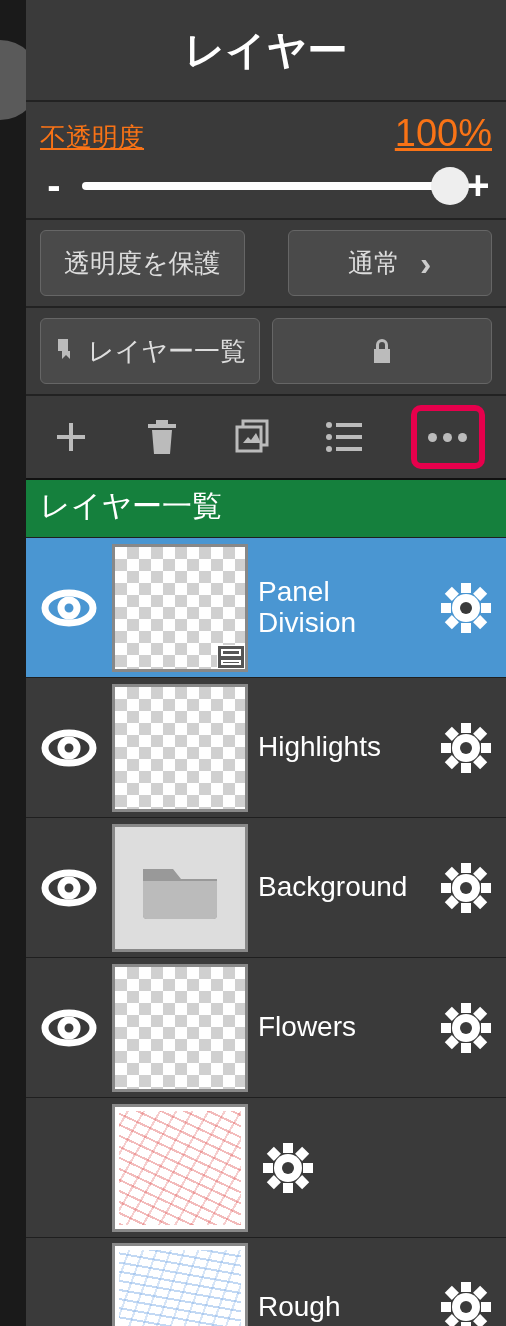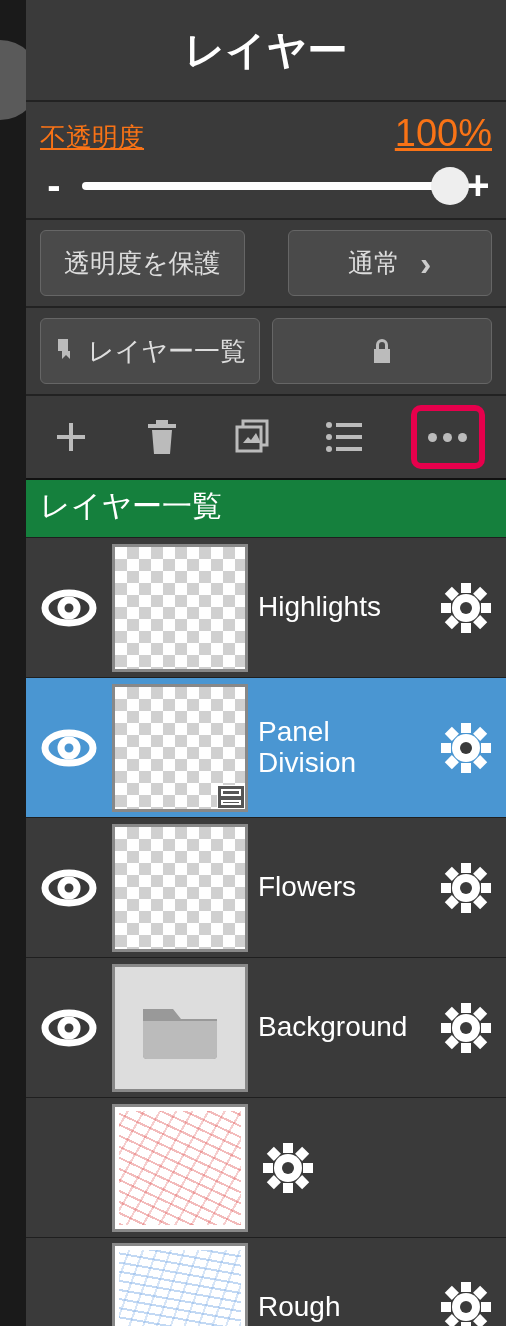--- a/index.html
+++ b/index.html
@@ -143,46 +143,20 @@
         </svg>
     </div>
     <div class="more-box">
       <div class="dots"><span></span><span></span><span></span></div>
     </div>
   </div>
 
   <div class="list-header">レイヤー一覧</div>
 
   <div class="layers" id="layers">
-      <div class="layer-row">
-        <div class="vis-cell">
-          <svg width="56" height="40" viewBox="0 0 56 40">
-    <ellipse cx="28" cy="20" rx="24" ry="15" fill="none" stroke="#fff" stroke-width="7"></ellipse>
-    <circle class="inner" cx="28" cy="20" r="8" fill="#3a3a3a" stroke="#fff" stroke-width="7"></circle>
-  </svg>
-        </div>
-        <div class="thumb-cell checker"></div>
-        <div class="name-cell">Highlights</div>
-        <div class="gear-cell">
-          <svg width="50" height="50" viewBox="0 0 50 50">
-    <g fill="#fff">
-              <circle cx="25" cy="25" r="14"></circle>
-    <rect x="40" y="20" width="10" height="10" transform="rotate(0 45 25)"></rect>
-              <rect x="34.14213562373095" y="34.14213562373095" width="10" height="10" transform="rotate(45 39.14213562373095 39.14213562373095)"></rect>
-              <rect x="20" y="40" width="10" height="10" transform="rotate(90 25 45)"></rect>
-              <rect x="5.857864376269051" y="34.14213562373095" width="10" height="10" transform="rotate(135 10.85786437626905 39.14213562373095)"></rect>
-              <rect x="0" y="20.000000000000004" width="10" height="10" transform="rotate(180 5 25.000000000000004)"></rect>
-              <rect x="5.857864376269045" y="5.857864376269051" width="10" height="10" transform="rotate(225 10.857864376269045 10.85786437626905)"></rect>
-              <rect x="19.999999999999996" y="0" width="10" height="10" transform="rotate(270 24.999999999999996 5)"></rect>
-              <rect x="34.14213562373095" y="5.857864376269045" width="10" height="10" transform="rotate(315 39.14213562373095 10.857864376269045)"></rect>
-    </g>
-            <circle cx="25" cy="25" r="6" fill="#3a3a3a"></circle>
-  </svg>
-        </div>
-      </div>
       <div class="layer-row selected">
         <div class="vis-cell">
           <svg width="56" height="40" viewBox="0 0 56 40">
     <ellipse cx="28" cy="20" rx="24" ry="15" fill="none" stroke="#fff" stroke-width="7"></ellipse>
     <circle class="inner" cx="28" cy="20" r="8" fill="#4a96d2" stroke="#fff" stroke-width="7"></circle>
   </svg>
         </div>
         <div class="thumb-cell checker">
           <div class="panel-badge"></div>
         </div>
@@ -205,21 +179,21 @@
         </div>
       </div>
       <div class="layer-row">
         <div class="vis-cell">
           <svg width="56" height="40" viewBox="0 0 56 40">
     <ellipse cx="28" cy="20" rx="24" ry="15" fill="none" stroke="#fff" stroke-width="7"></ellipse>
     <circle class="inner" cx="28" cy="20" r="8" fill="#3a3a3a" stroke="#fff" stroke-width="7"></circle>
   </svg>
         </div>
         <div class="thumb-cell checker"></div>
-        <div class="name-cell">Flowers</div>
+        <div class="name-cell">Highlights</div>
         <div class="gear-cell">
           <svg width="50" height="50" viewBox="0 0 50 50">
     <g fill="#fff">
               <circle cx="25" cy="25" r="14"></circle>
     <rect x="40" y="20" width="10" height="10" transform="rotate(0 45 25)"></rect>
               <rect x="34.14213562373095" y="34.14213562373095" width="10" height="10" transform="rotate(45 39.14213562373095 39.14213562373095)"></rect>
               <rect x="20" y="40" width="10" height="10" transform="rotate(90 25 45)"></rect>
               <rect x="5.857864376269051" y="34.14213562373095" width="10" height="10" transform="rotate(135 10.85786437626905 39.14213562373095)"></rect>
               <rect x="0" y="20.000000000000004" width="10" height="10" transform="rotate(180 5 25.000000000000004)"></rect>
               <rect x="5.857864376269045" y="5.857864376269051" width="10" height="10" transform="rotate(225 10.857864376269045 10.85786437626905)"></rect>
@@ -255,20 +229,46 @@
               <rect x="0" y="20.000000000000004" width="10" height="10" transform="rotate(180 5 25.000000000000004)"></rect>
               <rect x="5.857864376269045" y="5.857864376269051" width="10" height="10" transform="rotate(225 10.857864376269045 10.85786437626905)"></rect>
               <rect x="19.999999999999996" y="0" width="10" height="10" transform="rotate(270 24.999999999999996 5)"></rect>
               <rect x="34.14213562373095" y="5.857864376269045" width="10" height="10" transform="rotate(315 39.14213562373095 10.857864376269045)"></rect>
     </g>
             <circle cx="25" cy="25" r="6" fill="#3a3a3a"></circle>
   </svg>
         </div>
       </div>
       <div class="layer-row">
+        <div class="vis-cell">
+          <svg width="56" height="40" viewBox="0 0 56 40">
+    <ellipse cx="28" cy="20" rx="24" ry="15" fill="none" stroke="#fff" stroke-width="7"></ellipse>
+    <circle class="inner" cx="28" cy="20" r="8" fill="#3a3a3a" stroke="#fff" stroke-width="7"></circle>
+  </svg>
+        </div>
+        <div class="thumb-cell checker"></div>
+        <div class="name-cell">Flowers</div>
+        <div class="gear-cell">
+          <svg width="50" height="50" viewBox="0 0 50 50">
+    <g fill="#fff">
+              <circle cx="25" cy="25" r="14"></circle>
+    <rect x="40" y="20" width="10" height="10" transform="rotate(0 45 25)"></rect>
+              <rect x="34.14213562373095" y="34.14213562373095" width="10" height="10" transform="rotate(45 39.14213562373095 39.14213562373095)"></rect>
+              <rect x="20" y="40" width="10" height="10" transform="rotate(90 25 45)"></rect>
+              <rect x="5.857864376269051" y="34.14213562373095" width="10" height="10" transform="rotate(135 10.85786437626905 39.14213562373095)"></rect>
+              <rect x="0" y="20.000000000000004" width="10" height="10" transform="rotate(180 5 25.000000000000004)"></rect>
+              <rect x="5.857864376269045" y="5.857864376269051" width="10" height="10" transform="rotate(225 10.857864376269045 10.85786437626905)"></rect>
+              <rect x="19.999999999999996" y="0" width="10" height="10" transform="rotate(270 24.999999999999996 5)"></rect>
+              <rect x="34.14213562373095" y="5.857864376269045" width="10" height="10" transform="rotate(315 39.14213562373095 10.857864376269045)"></rect>
+    </g>
+            <circle cx="25" cy="25" r="6" fill="#3a3a3a"></circle>
+  </svg>
+        </div>
+      </div>
+      <div class="layer-row">
         <div class="vis-cell"></div>
         <div class="thumb-cell red-sketch"></div>
         <div class="gear-cell">
           <svg width="50" height="50" viewBox="0 0 50 50">
     <g fill="#fff">
               <circle cx="25" cy="25" r="14"></circle>
     <rect x="40" y="20" width="10" height="10" transform="rotate(0 45 25)"></rect>
               <rect x="34.14213562373095" y="34.14213562373095" width="10" height="10" transform="rotate(45 39.14213562373095 39.14213562373095)"></rect>
               <rect x="20" y="40" width="10" height="10" transform="rotate(90 25 45)"></rect>
               <rect x="5.857864376269051" y="34.14213562373095" width="10" height="10" transform="rotate(135 10.85786437626905 39.14213562373095)"></rect>

